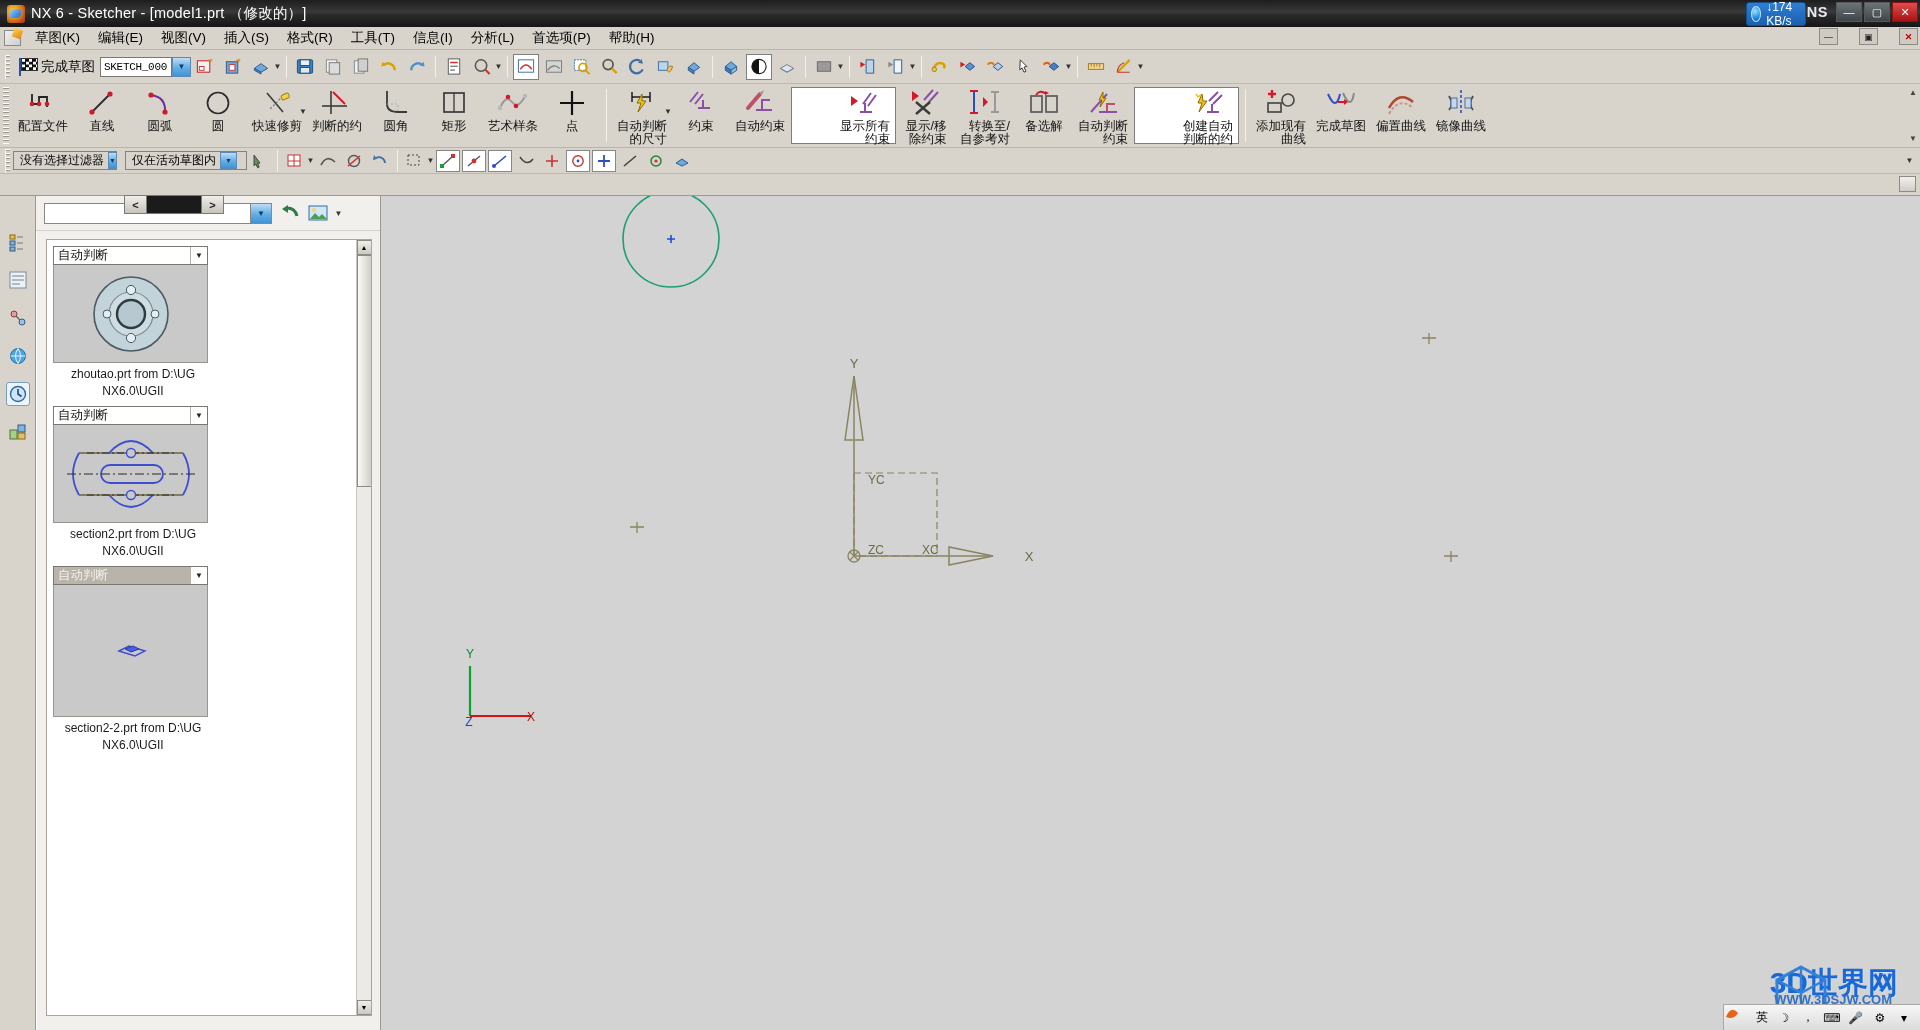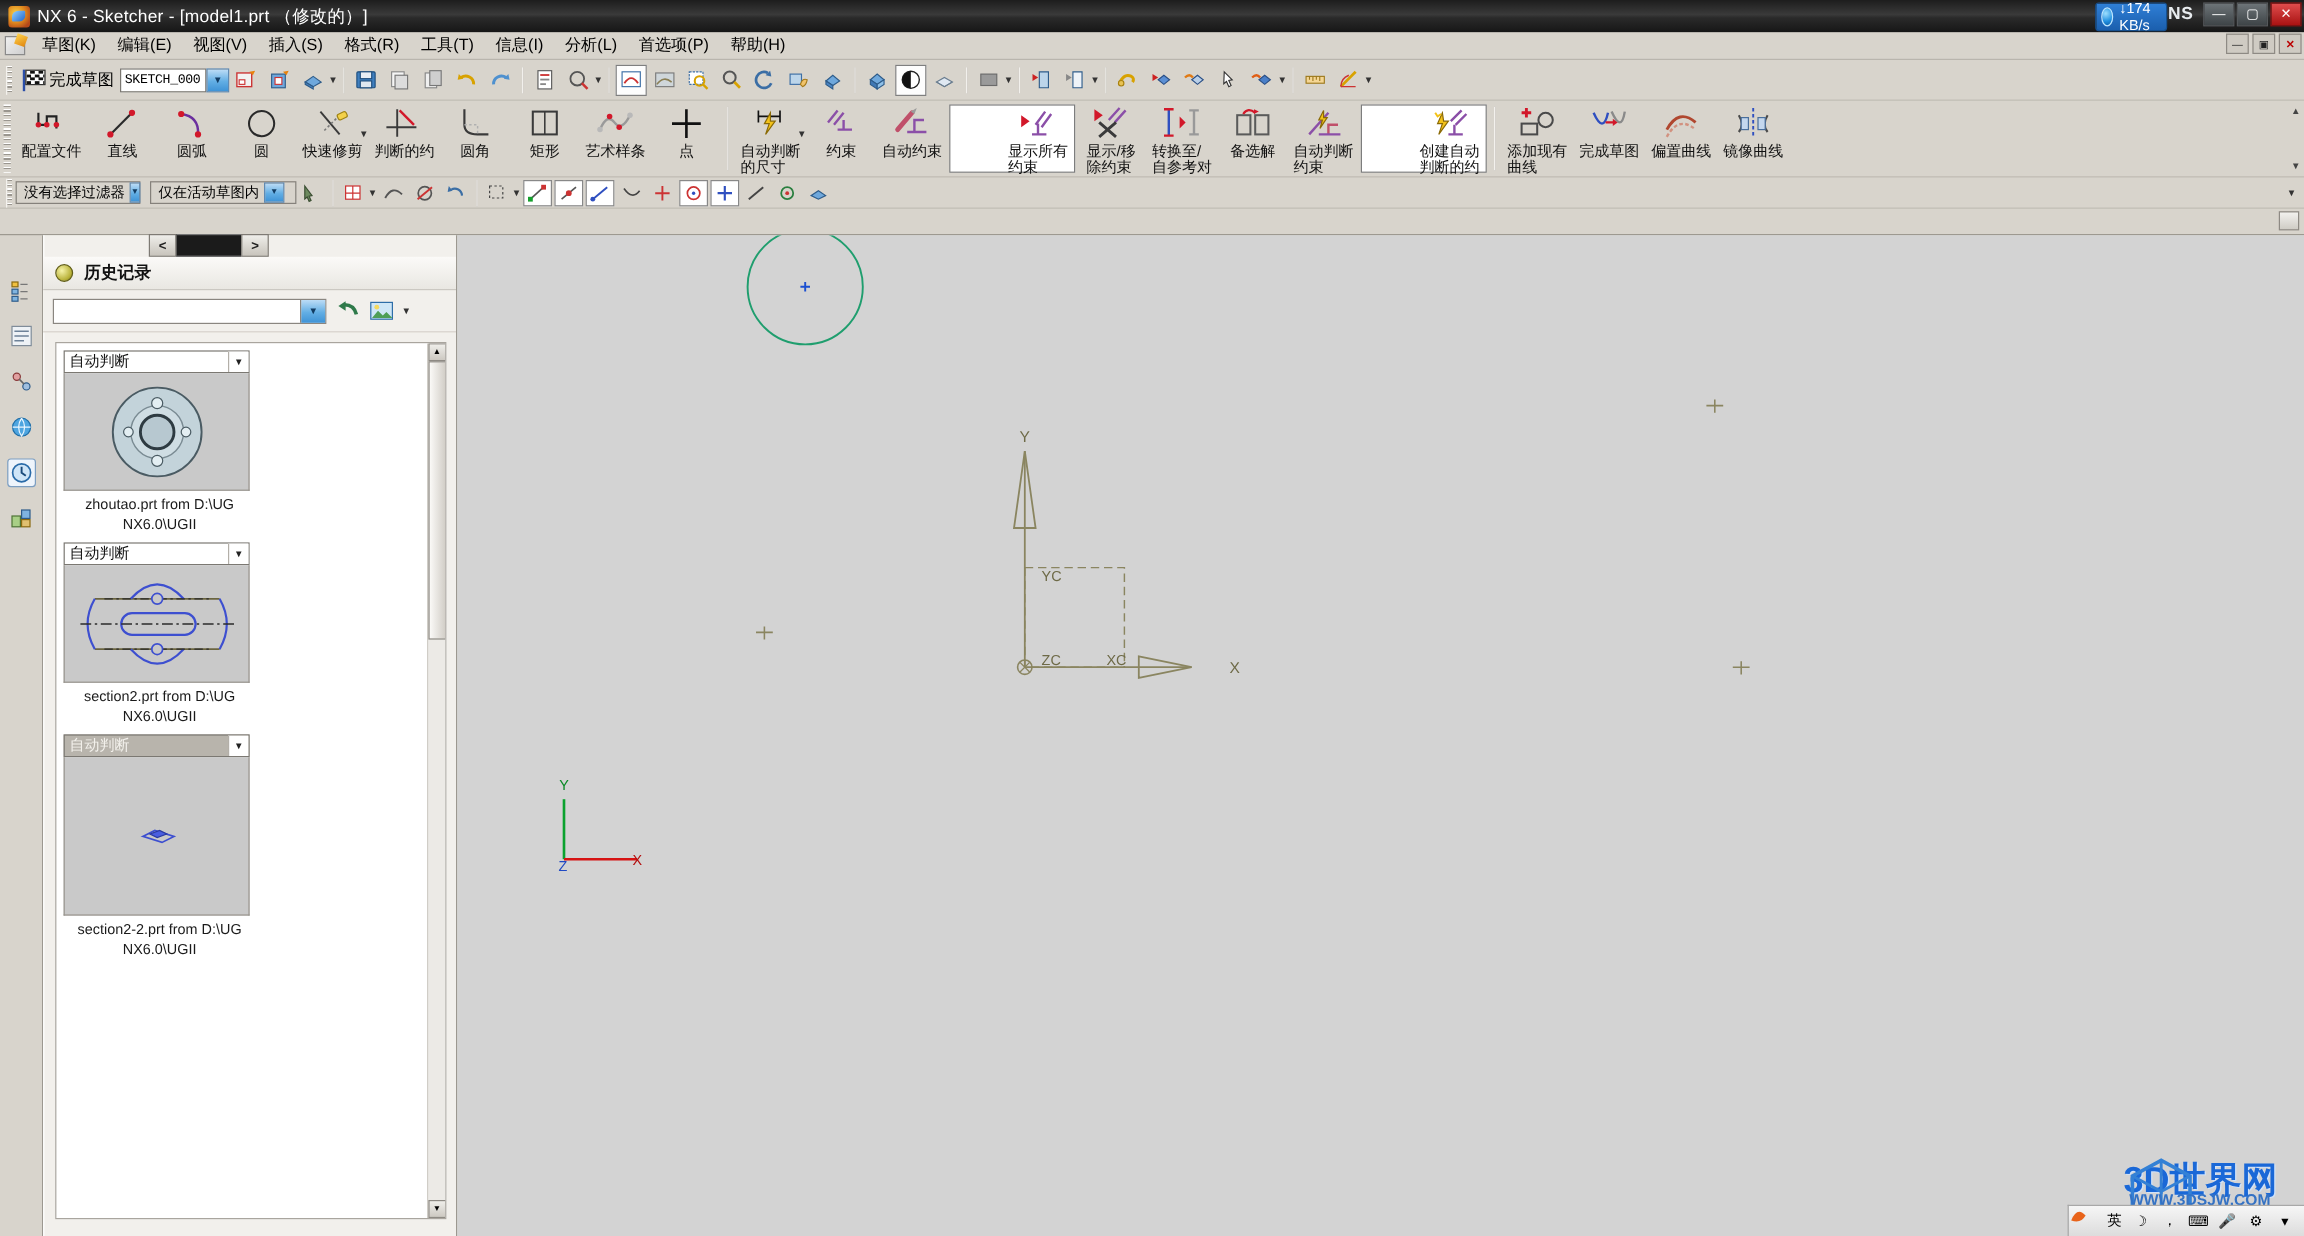--- a/index.html
+++ b/index.html
@@ -49,21 +49,21 @@
     background:linear-gradient(135deg,#f0f0f0,#cfcfcf); border:1px solid #8a8a8a;
   }
   .menu-appicon:after{
     content:""; position:absolute; right:-2px; top:-2px; width:9px; height:9px;
     background:linear-gradient(135deg,#ffd34d,#e0860f); transform:rotate(20deg);
   }
   .menu-item {
     padding:3px 9px; font-size:13.5px; color:#000; white-space:nowrap;
     font-family:"Liberation Sans",sans-serif;
   }
-  .menu-right { position:absolute; right:2px; top:1px; display:flex; align-items:center; gap:3px; }
+  .menu-right { position:absolute; right:2px; top:1px; display:flex; align-items:center; gap:21px; }
   .menu-right .winbtn2 {
     width:19px;height:17px;background:#cfcbc3;border:1px solid #8e8a84;
     font-size:9px;display:flex;align-items:center;justify-content:center;color:#222;
   }
   .menu-right .winbtn2.close{ color:#b00; font-weight:bold; }
 
   
   .netbadge{
     position:absolute; right:112px; top:-26px;
     height:24px; display:flex; align-items:center;
@@ -118,21 +118,21 @@
   }
   .rib-grip{ width:6px; margin:3px 4px 3px 1px;
     background:repeating-linear-gradient(to bottom,#fff 0 1px,#9a968f 1px 2px,transparent 2px 4px);}
   .rib-sep{ width:1px; background:#a9a59e; margin:5px 5px; border-right:1px solid #f3f1ed;}
   .rib-item{
     min-width:58px; padding:2px 5px 0; display:flex; flex-direction:column;
     align-items:center; justify-content:flex-start; position:relative;
   }
   .rib-item.box{ background:#ffffff; border:1px solid #7d7d7d; margin:3px 1px;padding-left:48px; }
   .rib-ico{ height:34px; width:40px; display:flex;align-items:center;justify-content:center;}
-  .rib-lab{ font-size:12.5px; line-height:13px; text-align:left; color:#111; white-space:pre-line; }
+  .rib-lab{ font-size:12.5px; line-height:13px; text-align:right; color:#111; white-space:pre-line; }
   .rib-caret{ position:absolute; right:0px; top:23px; font-size:8px; color:#333;}
 
   
   .selbar{
     height:26px; background:#d8d4cc; display:flex; align-items:center;
     border-bottom:1px solid #bdb9b1; padding-left:2px;
   }
   .selcombo{
     height:19px; background:#d8d4cc; border:1px solid #85817b;
     display:flex; align-items:center; font-size:12px; padding:0 2px;
@@ -950,24 +950,20 @@
     </div>
   </div>
 
   <div class="histpanel">
     <div class="splitter">
       <div class="spl-btn">&lt;</div>
       <div class="spl-bar"></div>
       <div class="spl-btn">&gt;</div>
     </div>
 
-    <div class="hist-head">
-      <div class="hicon"></div>
-      <div class="hist-title">历史记录</div>
-    </div>
 
     <div class="hist-toolbar">
       <div class="hist-input">
         <div class="fld"></div>
         <div class="arw">▼</div>
       </div>
       <div class="backarrow">
         <svg width="20" height="18" viewBox="0 0 20 18">
           <path d="M18 12 q-2 -8 -10 -8" fill="none" stroke="#2f7a4a" stroke-width="3"></path>
           <path d="M9 1 l-6 4 6 4z" fill="#2f7a4a"></path>

